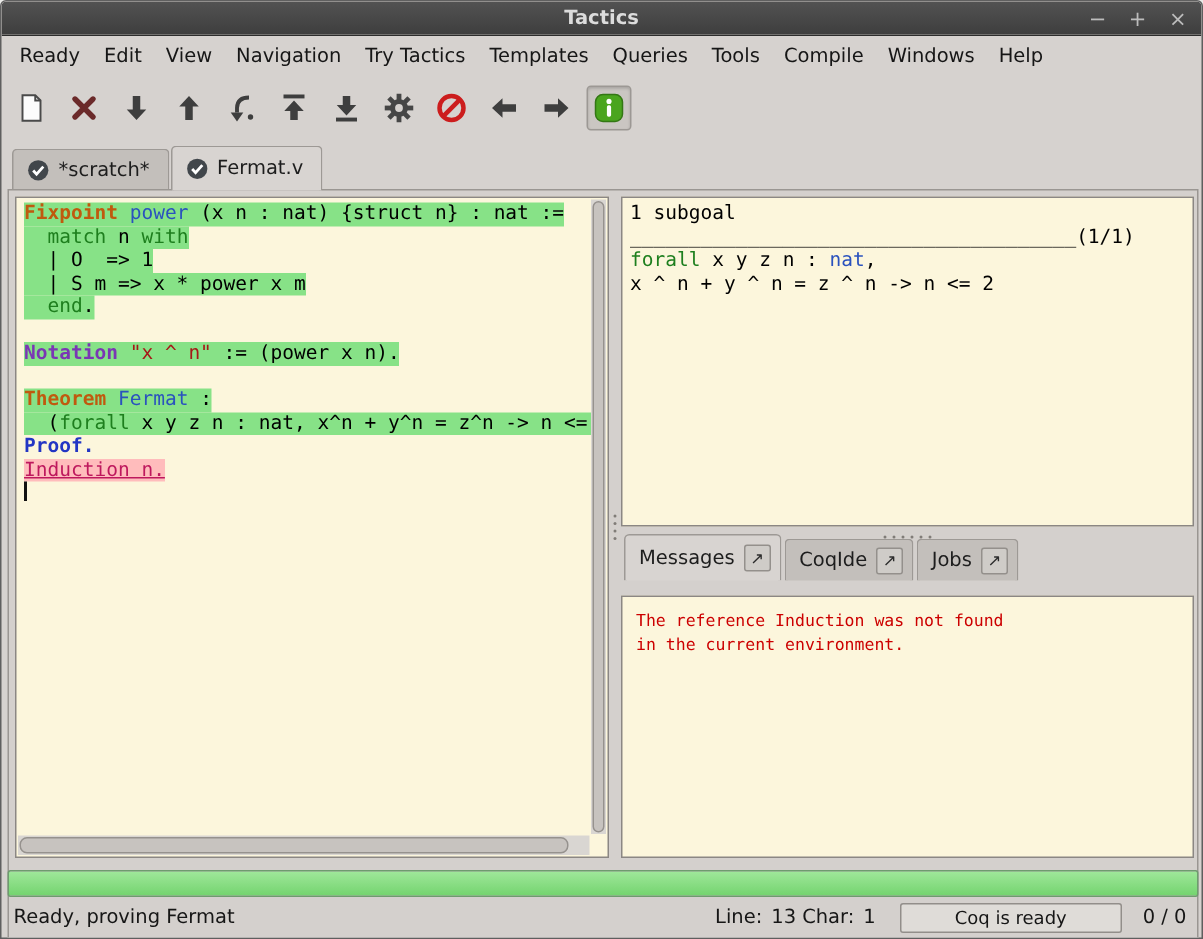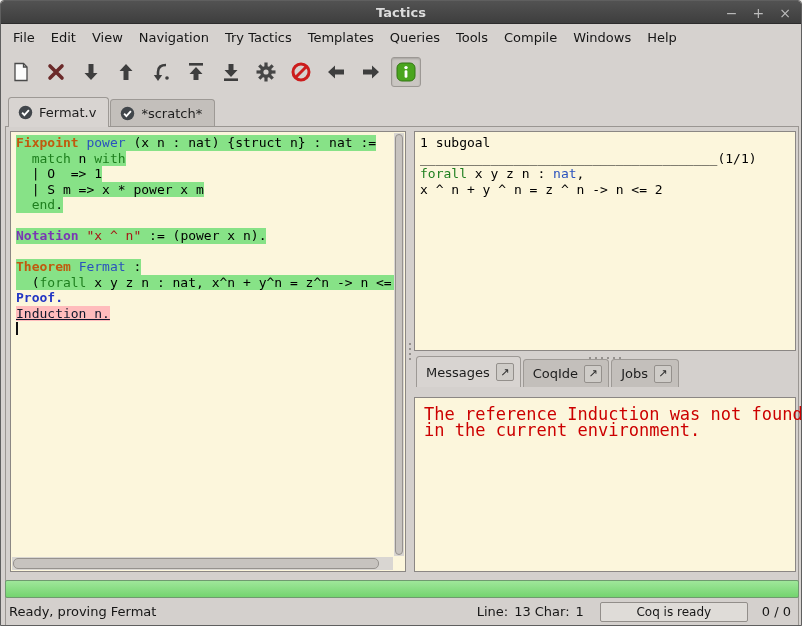--- a/index.html
+++ b/index.html
@@ -42,40 +42,40 @@
   .line-text{display:inline-block;line-height:15.5px;}
   .line-text.hl-proc{background:#87e287;}
   .line-text.hl-err{background:#ffbcbc;}
   .line-text.full{width:100%;}
   .c-vern{color:#c05a0e;font-weight:bold;}
   .c-not{color:#7a37b4;font-weight:bold;}
   .c-id{color:#2a52be;}
   .c-kw{color:#1e7f1e;}
   .c-str{color:#a61717;}
   .c-proof{color:#2336c4;font-weight:bold;}
-  .c-err{color:#0f172a;text-decoration:underline;}
+  .c-err{color:#be185d;text-decoration:underline;}
   .caret{display:inline-block;width:2px;height:13px;background:#111;vertical-align:-2px;}
 
   
   .vscroll{position:absolute;top:1px;right:1px;width:10px;bottom:15px;background:#d9d6d2;}
   .vthumb{position:absolute;left:1px;right:1px;top:1px;bottom:1px;background:#c7c3bf;border:1px solid #96928e;border-radius:4px;}
   .hscroll{position:absolute;left:1px;right:12px;bottom:1px;height:13px;background:#d9d6d2;}
   .hthumb{position:absolute;top:1px;bottom:1px;left:1px;width:96%;background:#c7c3bf;border:1px solid #96928e;border-radius:5px;}
 
   
   .vsplit{position:absolute;left:400px;top:4px;width:8px;height:441px;display:flex;flex-direction:column;align-items:center;justify-content:center;gap:3px;}
   .hsplit{position:absolute;left:408px;top:224px;width:382px;height:14px;display:flex;align-items:center;justify-content:center;gap:4px;}
   .dot{width:2px;height:2px;border-radius:50%;background:#807c78;}
 
   
   .msg-tabs{position:absolute;left:408px;top:226px;width:382px;height:34px;display:flex;align-items:flex-end;padding-left:2px;}
   .msg-tab{display:flex;align-items:center;gap:6px;height:28px;padding:0 6px 0 9px;font-size:13px;background:#c3bfbb;border:1px solid #9d9995;border-bottom:none;border-radius:3.5px 3.5px 0 0;margin-right:2px;color:#1d1d1d;}
   .msg-tab.active{background:#d8d4d1;height:31px;}
   .detach-btn{width:18px;height:18px;display:flex;align-items:center;justify-content:center;font-size:11px;color:#2c2c2c;background:#cfccc8;border:1px solid #94908c;border-radius:2px;}
-  .msg-area{padding:8px 9px;font-family:"DejaVu Sans Mono",monospace;font-size:17px;color:#cc0000;}
+  .msg-area{padding:8px 9px;font-family:"DejaVu Sans Mono",monospace;font-size:11px;color:#cc0000;}
   .msg-line{height:16px;line-height:16px;white-space:pre;}
 
   
   .progress{position:absolute;left:4px;top:579px;width:794px;height:18px;background:linear-gradient(#9fe79a,#74d46f);border:1px solid #6f9a6f;border-radius:2px;}
   .statusbar{position:absolute;left:0;bottom:0;width:100%;height:27px;display:flex;align-items:center;padding:0 8px;font-size:13px;color:#161616;}
   .status-left{flex:1;}
   .sb{margin-left:6px;}
   .sb-label{margin-left:4px;}
   .coq-status-box{margin-left:16px;min-width:148px;text-align:center;padding:2px 10px;font-size:12px;background:#dfdcd8;border:1px solid #928e8a;border-radius:2px;}
   .counter{margin-left:14px;margin-right:2px;}
@@ -88,21 +88,21 @@
   <div class="titlebar">
     <div class="title">Tactics</div>
     <div class="win-controls">
       <span class="win-btn">−</span>
       <span class="win-btn">+</span>
       <span class="win-btn">×</span>
     </div>
   </div>
 
   <div class="menubar" id="menubar">
-      <div class="menu-item">File</div>
+      <div class="menu-item">Ready</div>
       <div class="menu-item">Edit</div>
       <div class="menu-item">View</div>
       <div class="menu-item">Navigation</div>
       <div class="menu-item">Try Tactics</div>
       <div class="menu-item">Templates</div>
       <div class="menu-item">Queries</div>
       <div class="menu-item">Tools</div>
       <div class="menu-item">Compile</div>
       <div class="menu-item">Windows</div>
       <div class="menu-item">Help</div>
@@ -204,37 +204,37 @@
           <svg width="22" height="22" viewBox="0 0 22 22">
             <rect x="2" y="2" width="18" height="18" rx="5" fill="#4aa51e" stroke="#337714" stroke-width="1"></rect>
             <circle cx="11" cy="6.6" r="1.7" fill="#fff"></circle>
             <rect x="9.6" y="9.2" width="2.8" height="7.6" rx="1.2" fill="#fff"></rect>
           </svg>
         </span>
       </div>
     </div>
 
   <div class="tabbar" id="filetabs">
+      <div class="file-tab">
+        <span class="tab-check">
+          <svg width="15" height="15" viewBox="0 0 16 16">
+            <circle cx="8" cy="8" r="7.2" fill="#41464b"></circle>
+            <path d="M4.4 8.2l2.4 2.6 4.8-5.4" fill="none" stroke="#fff" stroke-width="2"></path>
+          </svg>
+        </span>
+        <span class="tab-label">*scratch*</span>
+      </div>
       <div class="file-tab active">
         <span class="tab-check">
           <svg width="15" height="15" viewBox="0 0 16 16">
             <circle cx="8" cy="8" r="7.2" fill="#41464b"></circle>
             <path d="M4.4 8.2l2.4 2.6 4.8-5.4" fill="none" stroke="#fff" stroke-width="2"></path>
           </svg>
         </span>
         <span class="tab-label">Fermat.v</span>
-      </div>
-      <div class="file-tab">
-        <span class="tab-check">
-          <svg width="15" height="15" viewBox="0 0 16 16">
-            <circle cx="8" cy="8" r="7.2" fill="#41464b"></circle>
-            <path d="M4.4 8.2l2.4 2.6 4.8-5.4" fill="none" stroke="#fff" stroke-width="2"></path>
-          </svg>
-        </span>
-        <span class="tab-label">*scratch*</span>
       </div>
     </div>
 
   <div class="main">
 
     <div class="pane editor-pane">
       <div class="code-area" id="editor-lines"><div class="code-line"><span class="line-text hl-proc"><span class="c-vern">Fixpoint</span><span> </span><span class="c-id">power</span><span> (x n : nat) {struct n} : nat :=</span></span></div><div class="code-line"><span class="line-text hl-proc"><span>  </span><span class="c-kw">match</span><span> n </span><span class="c-kw">with</span></span></div><div class="code-line"><span class="line-text hl-proc"><span>  | O  =&gt; 1</span></span></div><div class="code-line"><span class="line-text hl-proc"><span>  | S m =&gt; x * power x m</span></span></div><div class="code-line"><span class="line-text hl-proc"><span>  </span><span class="c-kw">end</span><span>.</span></span></div><div class="code-line"><span class="line-text"></span></div><div class="code-line"><span class="line-text hl-proc"><span class="c-not">Notation</span><span> </span><span class="c-str">"x ^ n"</span><span> := (power x n).</span></span></div><div class="code-line"><span class="line-text"></span></div><div class="code-line"><span class="line-text hl-proc"><span class="c-vern">Theorem</span><span> </span><span class="c-id">Fermat</span><span> :</span></span></div><div class="code-line"><span class="line-text hl-proc full"><span>  (</span><span class="c-kw">forall</span><span> x y z n : nat, x^n + y^n = z^n -&gt; n &lt;=</span></span></div><div class="code-line"><span class="line-text"><span class="c-proof">Proof.</span></span></div><div class="code-line"><span class="line-text hl-err"><span class="c-err">Induction n.</span></span></div><div class="code-line"><span class="line-text"></span><span class="caret"></span></div></div>
       <div class="vscroll">
           <div class="vthumb"></div>
         </div>

